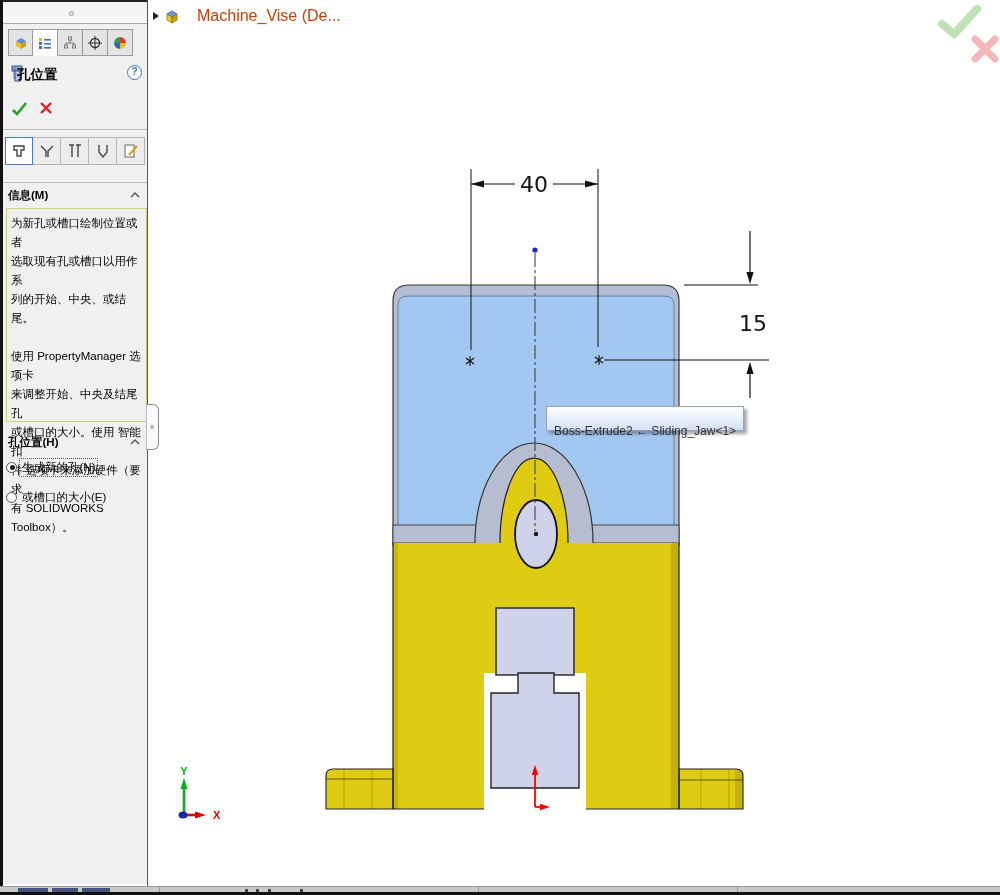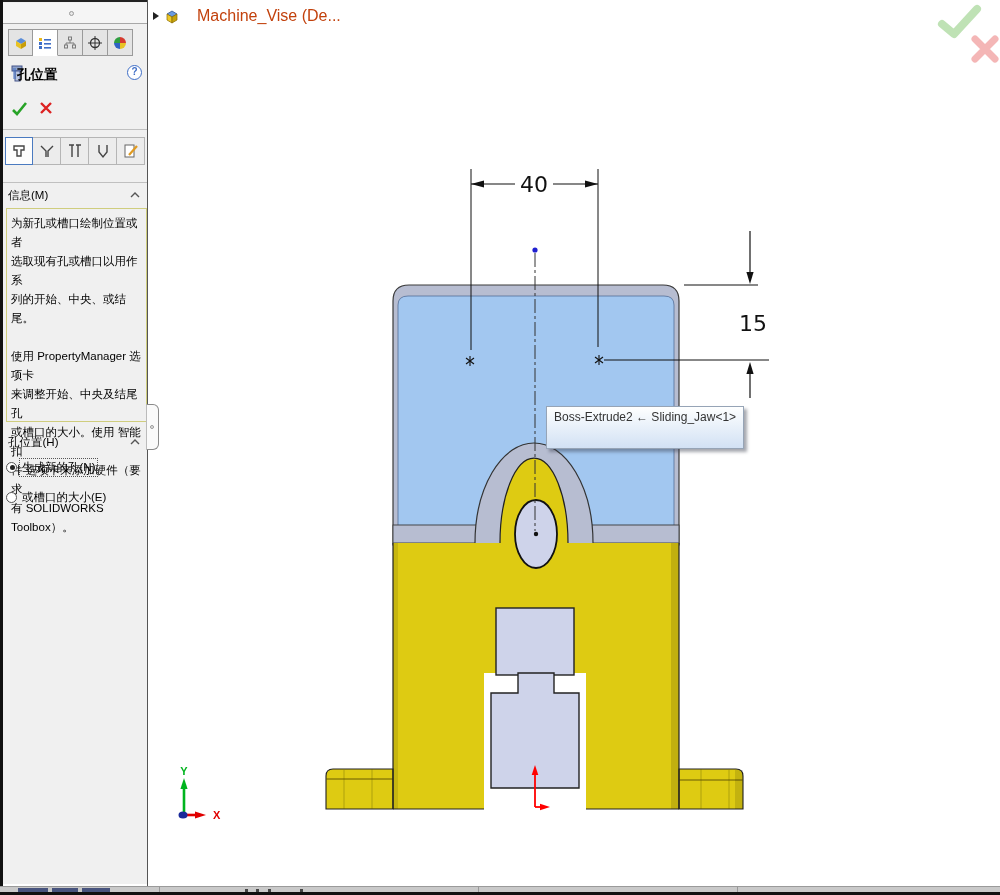--- a/index.html
+++ b/index.html
@@ -35,21 +35,21 @@
 
   .sep { position:absolute; left:0; width:144px; height:0; border-top:1px solid #c0c0c0; }
 
   #hole-tabs { position:absolute; left:2px; top:135px; display:flex; }
   .hole-tab { width:28px; height:28px; border:1px solid #b5b5b5; border-left:none; background:#ececec;
               display:flex; align-items:center; justify-content:center; }
   .hole-tab:first-child { border-left:1px solid #b5b5b5; }
   .hole-tab.sel { background:#fdfdfd; border:1px solid #4a7ac0; }
 
   .sec-head { position:absolute; left:0; width:144px; height:16px; }
-  .sec-label { position:absolute; left:5px; top:0; font-size:11.5px; font-weight:normal; color:#000; }
+  .sec-label { position:absolute; left:5px; top:0; font-size:11.5px; font-weight:bold; color:#000; }
   .chev { position:absolute; right:6px; top:3px; }
 
   #info-box { position:absolute; left:3px; top:206px; width:141px; height:214px;
               background:var(--c-info-bg); border:1px solid #cfcd7e; padding:5px 3px 0 4px; }
   #info-text { font-size:11.5px; line-height:19px; color:#000; white-space:pre-line; }
 
   .radio-row { position:absolute; left:3px; width:140px; height:16px; display:flex; align-items:center; }
   .radio { width:11px; height:11px; border:1px solid #555; border-radius:50%; background:#fff; position:relative; flex:none; }
   .radio.sel::after { content:""; position:absolute; left:2.5px; top:2.5px; width:5px; height:5px; border-radius:50%; background:#222; }
   .radio-label { margin-left:3px; font-size:11.5px; color:#000; padding:1px 2px; }
@@ -60,21 +60,21 @@
                   border:1px solid #8a8a8a; border-left:1px solid #bbb; border-radius:0 6px 6px 0; z-index:5; }
 
   
   #graphics { left:147px; top:0; width:853px; height:886px; background:#fff; overflow:hidden; border-left:1px solid #555; }
   .gfx-svg { position:absolute; left:-147px; top:0; width:1000px; height:895px; }
 
   #tree-row { position:absolute; left:5px; top:6px; height:20px; display:flex; align-items:center; }
   #tree-arrow { width:0; height:0; border-left:6px solid #222; border-top:4px solid transparent; border-bottom:4px solid transparent; margin-right:5px; }
   #tree-label { font-size:16px; color:#c2410c; margin-left:17px; }
 
-  #tooltip { position:absolute; left:398px; top:406px; height:43px; padding:3px 7px 0 7px;
+  #tooltip { position:absolute; left:398px; top:406px; height:25px; padding:17px 7px 0 7px;
              background:linear-gradient(#feffff,#d2e1f4); border:1px solid #96a4b6;
              box-shadow:3px 3px 3px rgba(60,65,80,.45); font-size:12px; color:#333; white-space:nowrap; z-index:4; }
 </style>
 </head>
 <body>
 
 <div class="abs" id="left-border"></div>
 <div class="abs" id="status-strip">
   <div class="status-seg" style="left:18px;width:30px;"></div>
   <div class="status-seg" style="left:52px;width:26px;"></div>

